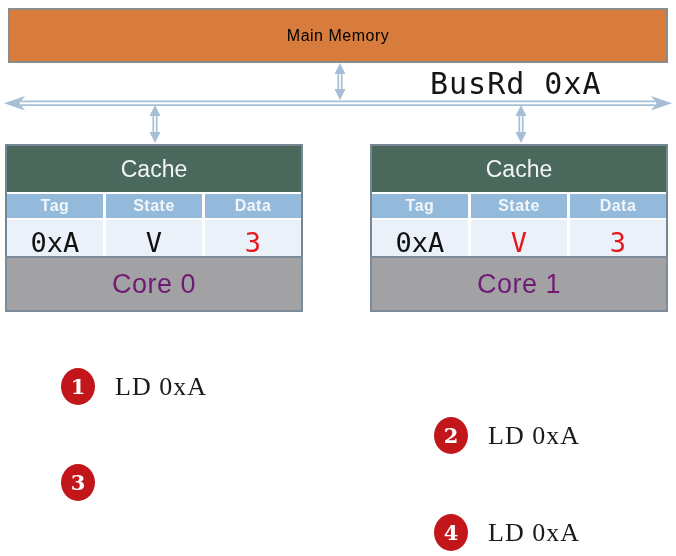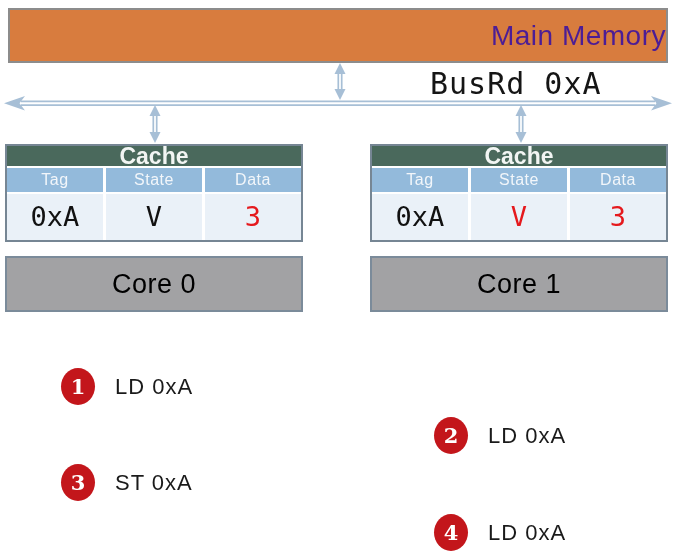--- a/index.html
+++ b/index.html
@@ -4,81 +4,80 @@
 <style>
   html,body { margin:0; padding:0; background:#ffffff; }
   .stage {
     position:relative; width:676px; height:556px; background:#ffffff;
     font-family:"Liberation Sans", sans-serif; overflow:hidden;
   }
   
   .mem {
     position:absolute; left:8px; top:8px; width:656px; height:51px;
     background:#d87c3e; border:2px solid #8c8c8c;
-    display:flex; align-items:center; justify-content:flex-end;
-    color:#4c1d95; font-size:28px; letter-spacing:0.5px;
+    display:flex; align-items:center; justify-content:center;
+    color:#000000; font-size:16px; letter-spacing:0.5px;
   }
   
   .bus-label {
     position:absolute; left:430px; top:66px;
     font-family:"DejaVu Sans Mono", monospace; font-size:30px; color:#151515;
     letter-spacing:1px; white-space:pre;
   }
   
   .arrows { position:absolute; left:0; top:0; pointer-events:none; }
   
   .cache {
     position:absolute; top:144px; width:294px;
     background:#ffffff; border:2px solid #768694;
   }
   .cache.c0 { left:5px; }
   .cache.c1 { left:370px; }
   .cache-title {
-    height:20px; background:#4a695c; color:#f2f5f3;
+    height:46px; background:#4a695c; color:#f2f5f3;
     display:flex; align-items:center; justify-content:center;
     font-size:23px;
-    font-weight:bold;
   }
   .cache-grid {
     display:grid; grid-template-columns:1fr 1fr 1fr;
     gap:2px 3px; background:#ffffff; padding-top:2px;
   }
   .col-h {
     height:24px; background:#93badb; color:#f2f6fa;
     display:flex; align-items:center; justify-content:center;
-    font-size:16px; font-weight:normal; letter-spacing:0.5px;
+    font-size:16px; font-weight:bold; letter-spacing:0.5px;
   }
   .cell {
     height:46px; background:#eaf1f8; color:#111111;
     display:flex; align-items:center; justify-content:center;
     font-family:"DejaVu Sans Mono", monospace; font-size:27px; line-height:30px;
   }
   
   .core {
     position:absolute; top:256px; width:294px; height:52px;
     background:#a2a2a4; border:2px solid #7b8b9a;
     display:flex; align-items:center; justify-content:center;
-    color:#000000; font-size:27px; letter-spacing:0.5px;
+    color:#701a75; font-size:27px; letter-spacing:0.5px;
   }
   .core.c0 { left:5px; }
   .core.c1 { left:370px;text-align:center; }
   
   .step { position:absolute; display:flex; align-items:center; gap:20px; }
   .step.s1 { left:61px;  top:368px; }
   .step.s2 { left:434px; top:417px; }
   .step.s3 { left:61px;  top:464px; }
   .step.s4 { left:434px; top:514px; }
   .badge {
     width:34px; height:37px; border-radius:50%;
     background:#c3161b; color:#ffffff;
     display:flex; align-items:center; justify-content:center;
     font-family:"DejaVu Serif", serif; font-weight:bold; font-size:21px;
   }
   .op {
-    font-family:Liberation Sans, sans-serif; font-size:22px; color:#1a1a1a;
+    font-family:Liberation Serif, serif; font-size:26px; color:#1a1a1a;
     letter-spacing:1px; white-space:pre;
   }
 </style>
 </head>
 <body>
 
 <div class="stage">
 
   <div class="mem">
     <span>Main Memory</span>
@@ -151,20 +150,19 @@
   <div class="step s1">
     <div class="badge">1</div>
     <div class="op">LD 0xA</div>
   </div>
   <div class="step s2">
     <div class="badge">2</div>
     <div class="op">LD 0xA</div>
   </div>
   <div class="step s3">
     <div class="badge">3</div>
-    <div class="op">ST 0xA</div>
   </div>
   <div class="step s4">
     <div class="badge">4</div>
     <div class="op">LD 0xA</div>
   </div>
 
 </div>
 
 </body></html>

